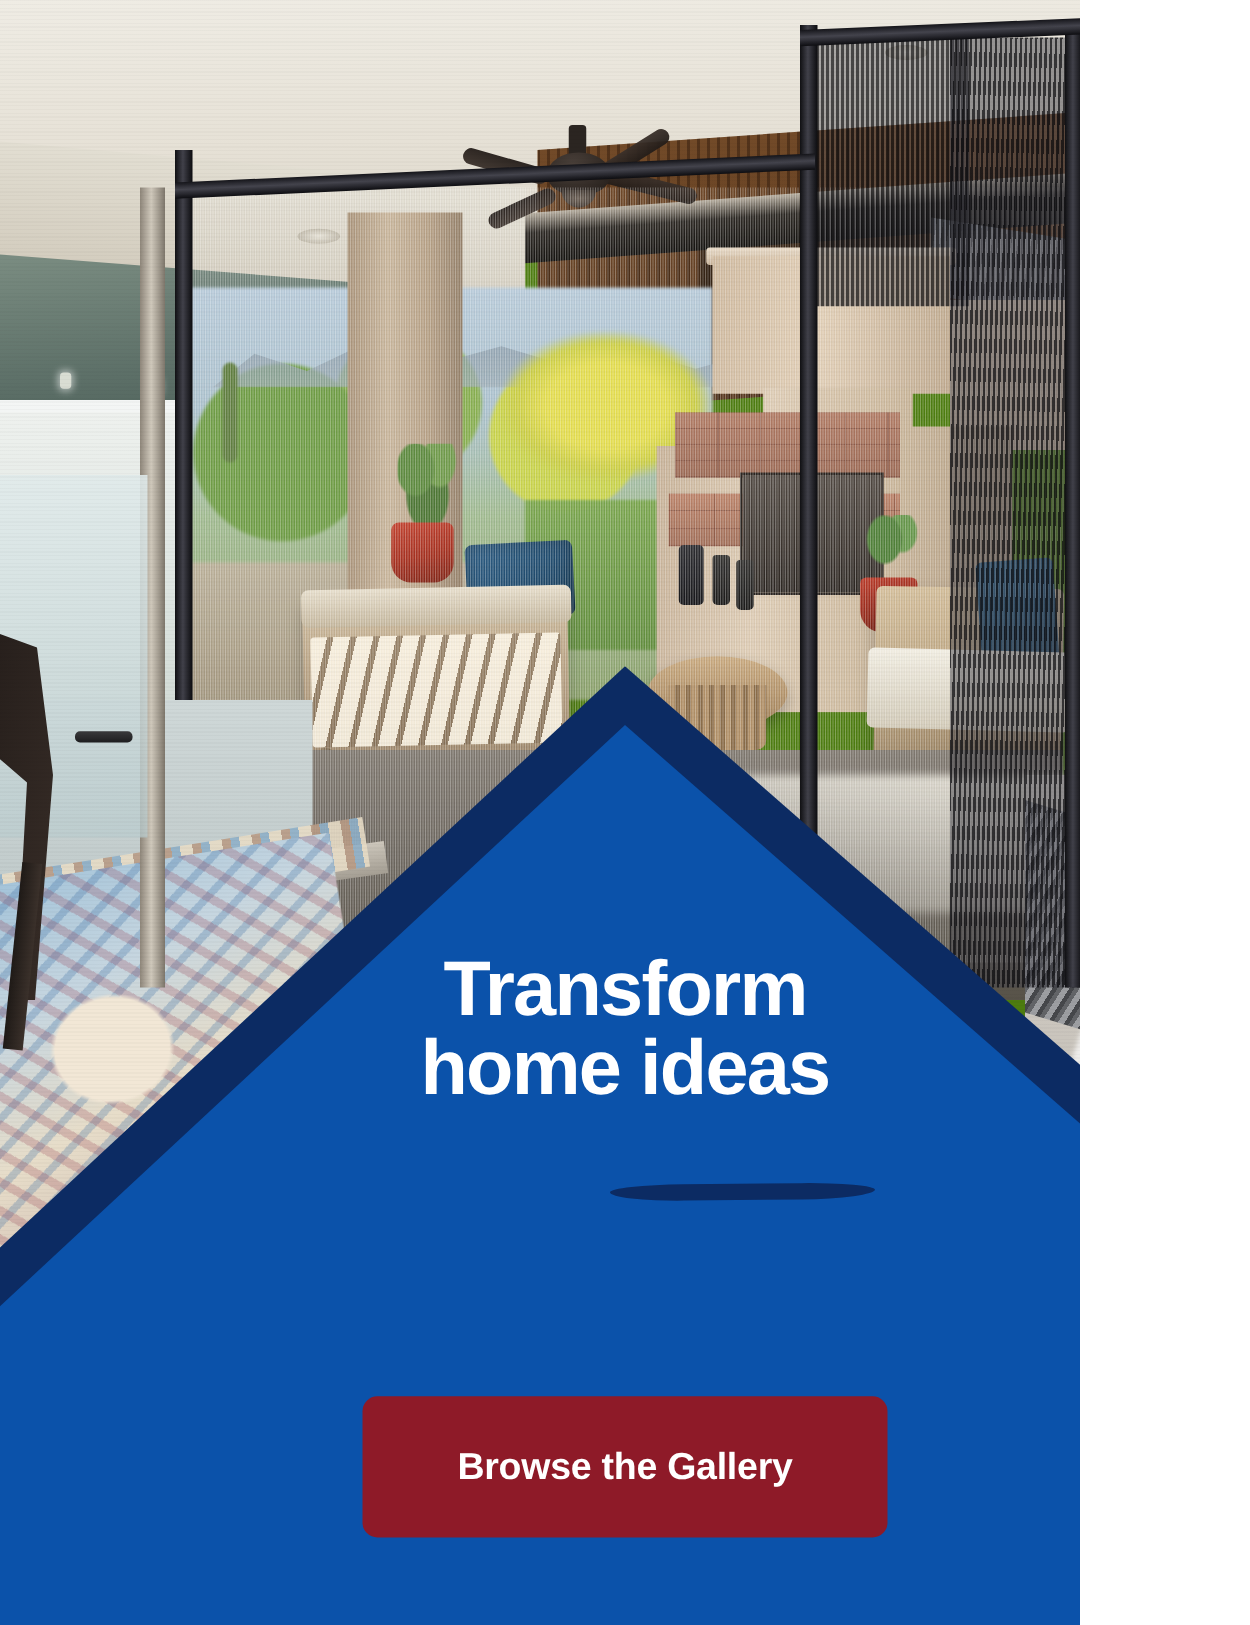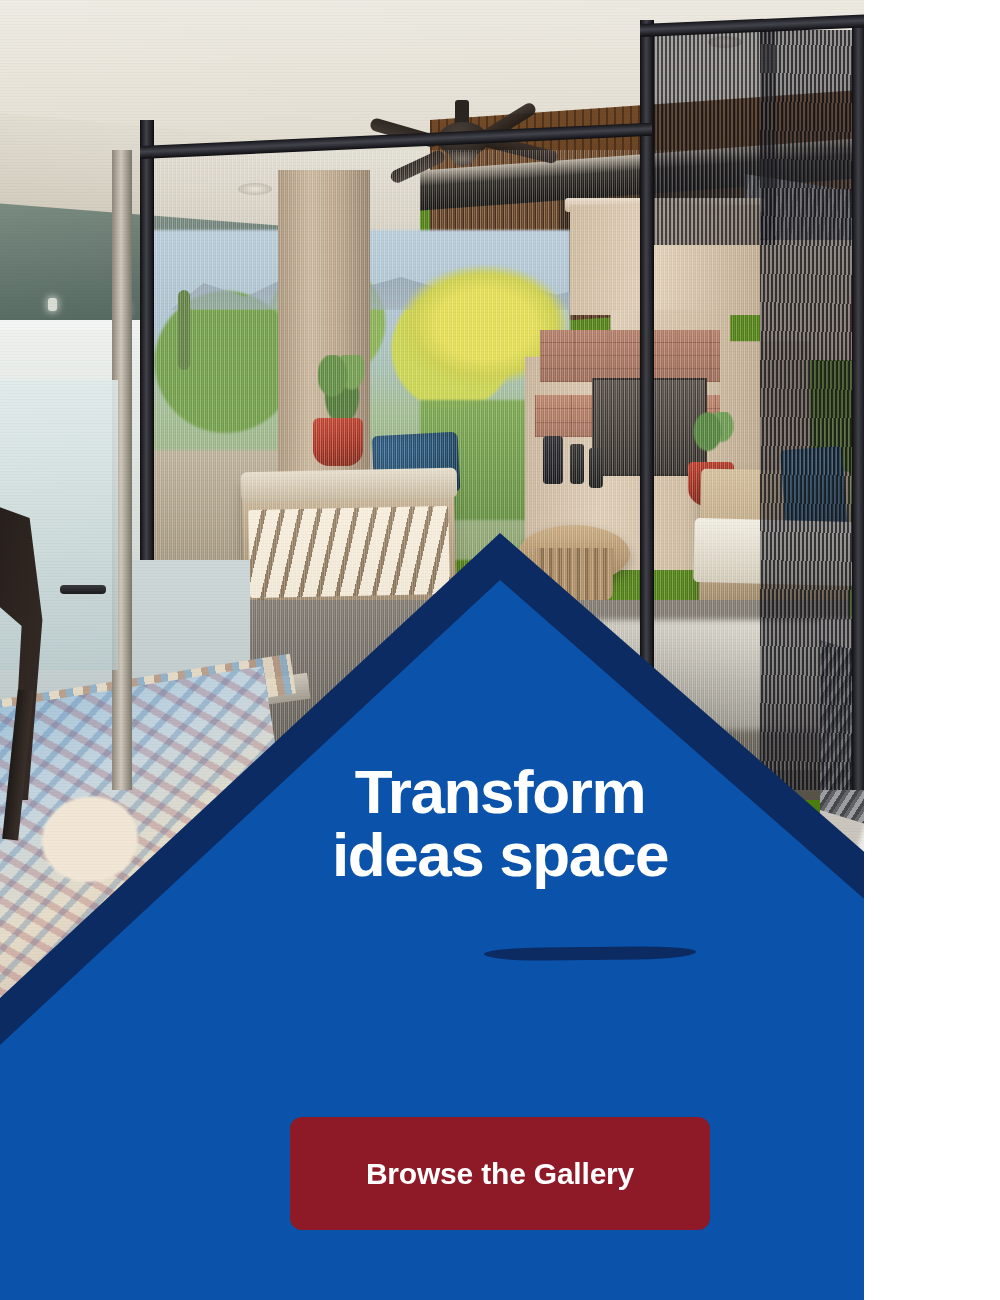--- a/index.html
+++ b/index.html
@@ -517,21 +517,21 @@
     <div class="photo-grain"></div>
   </div>
 
   <div class="chevron-navy"></div>
   <div class="chevron-blue"></div>
 
   <div class="content">
 
     <h1 class="headline">
       <span>Transform</span><br>
-      <span class="line2"><span>ideas </span><span>space</span><span class="brush"></span></span>
+      <span class="line2"><span>home </span><span>ideas</span><span class="brush"></span></span>
     </h1>
 
 
     <div class="cta-wrap">
       <button class="cta">Browse the Gallery</button>
     </div>
   </div>
 </div>
 
 </body></html>

